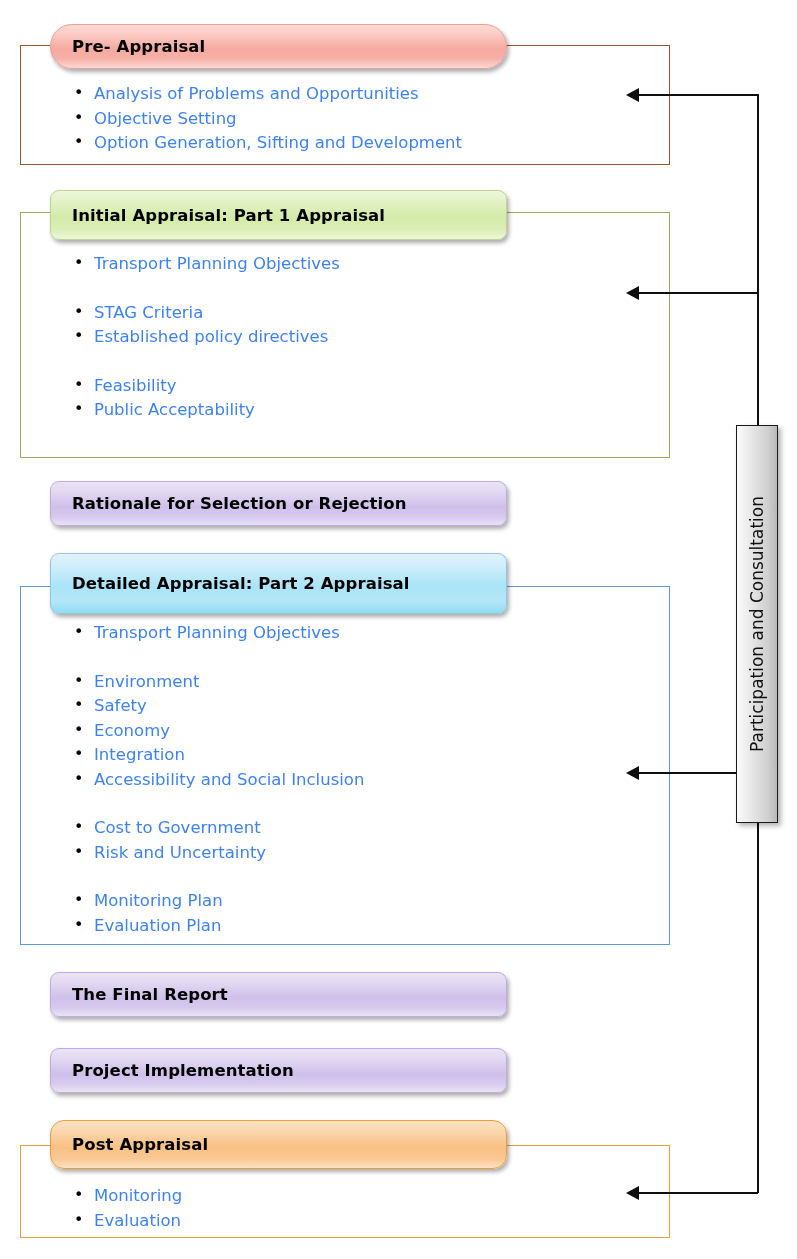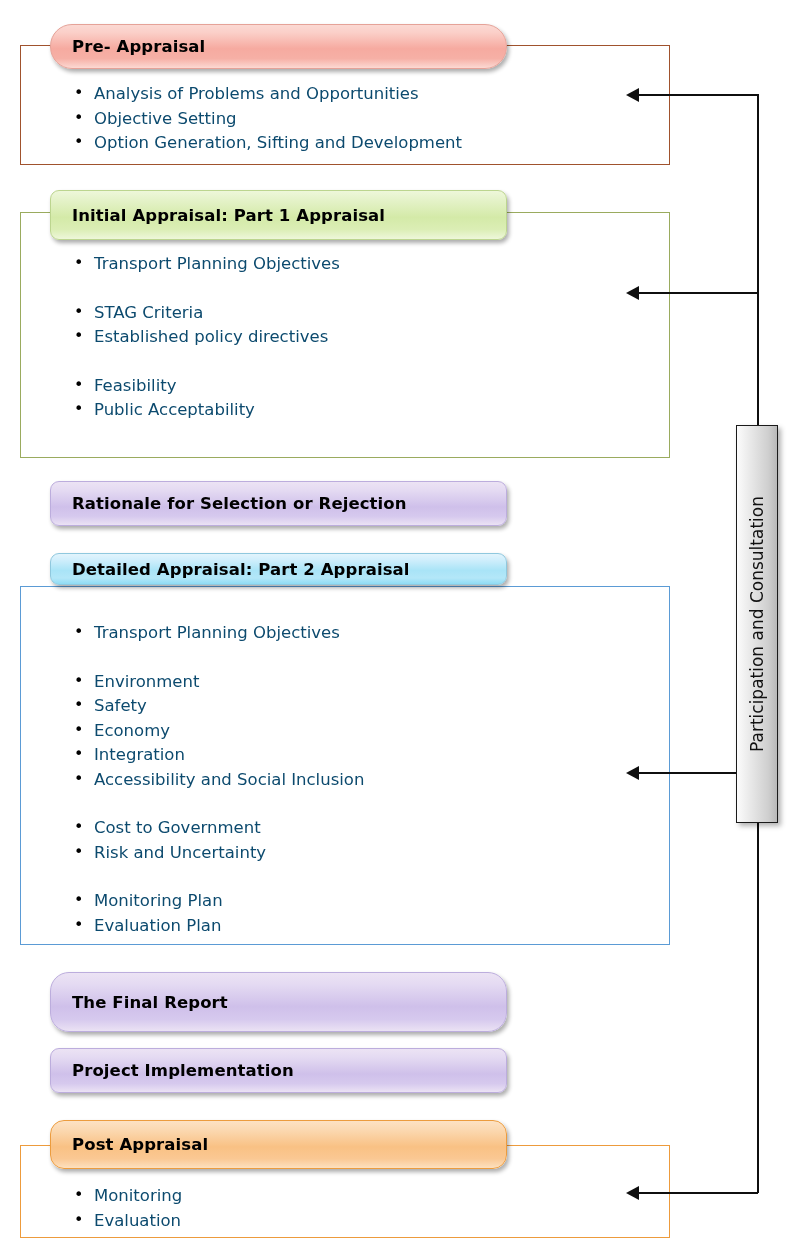--- a/index.html
+++ b/index.html
@@ -73,21 +73,21 @@
   
   .bullets {
     position: absolute;
     margin: 0;
     padding: 0;
     list-style: none;
   }
   .bullets li {
     position: relative;
     font-size: 16.5px;
-    color: #0c4a6e;
+    color: #3b82f6;
     line-height: 24.5px;
     padding-left: 22px;
     white-space: nowrap;
   }
   .bullets li::before {
     content: "\2022";
     position: absolute;
     left: 2px;
     top: -1px;
     font-size: 16px;
@@ -185,37 +185,37 @@
     <li class="gap">STAG Criteria</li>
     <li>Established policy directives</li>
     <li class="gap">Feasibility</li>
     <li>Public Acceptability</li>
   </ul>
 
   <div class="pill pill-purple" style="left:50px; top:481px; width:457px; height:45px;">
     <span class="pill-label">Rationale for Selection or Rejection</span>
   </div>
 
-  <div class="pill pill-blue" style="left:50px; top:553px; width:457px; height:32px;">
+  <div class="pill pill-blue" style="left:50px; top:553px; width:457px; height:61px;">
     <span class="pill-label">Detailed Appraisal: Part 2 Appraisal</span>
   </div>
   <ul class="bullets" style="left:72px; top:621px; width:580px;">
     <li>Transport Planning Objectives</li>
     <li class="gap">Environment</li>
     <li>Safety</li>
     <li>Economy</li>
     <li>Integration</li>
     <li>Accessibility and Social Inclusion</li>
     <li class="gap">Cost to Government</li>
     <li>Risk and Uncertainty</li>
     <li class="gap">Monitoring Plan</li>
     <li>Evaluation Plan</li>
   </ul>
 
-  <div class="pill pill-purple" style="left:50px; top:972px; width:457px; height:60px;border-radius:19px;">
+  <div class="pill pill-purple" style="left:50px; top:972px; width:457px; height:45px;">
     <span class="pill-label">The Final Report</span>
   </div>
 
   <div class="pill pill-purple" style="left:50px; top:1048px; width:457px; height:45px;">
     <span class="pill-label">Project Implementation</span>
   </div>
 
   <div class="pill pill-orange" style="left:50px; top:1120px; width:457px; height:49px;">
     <span class="pill-label">Post Appraisal</span>
   </div>

